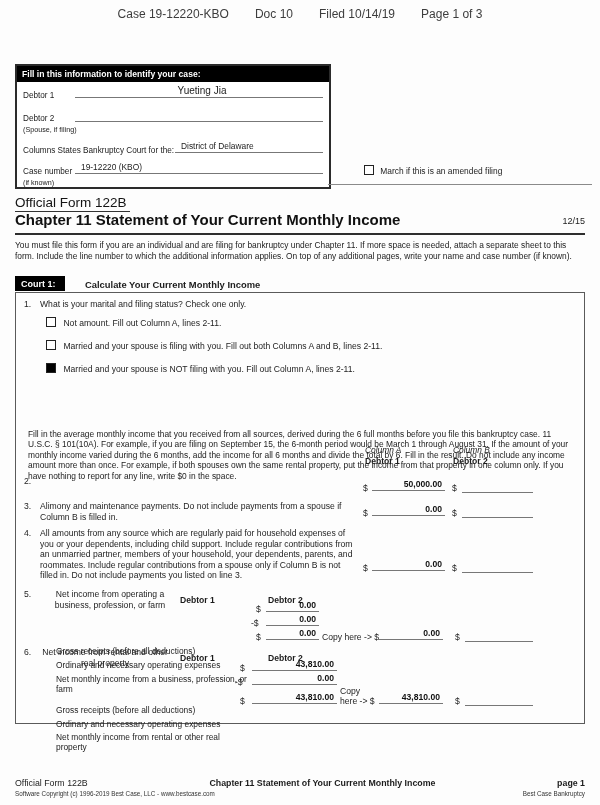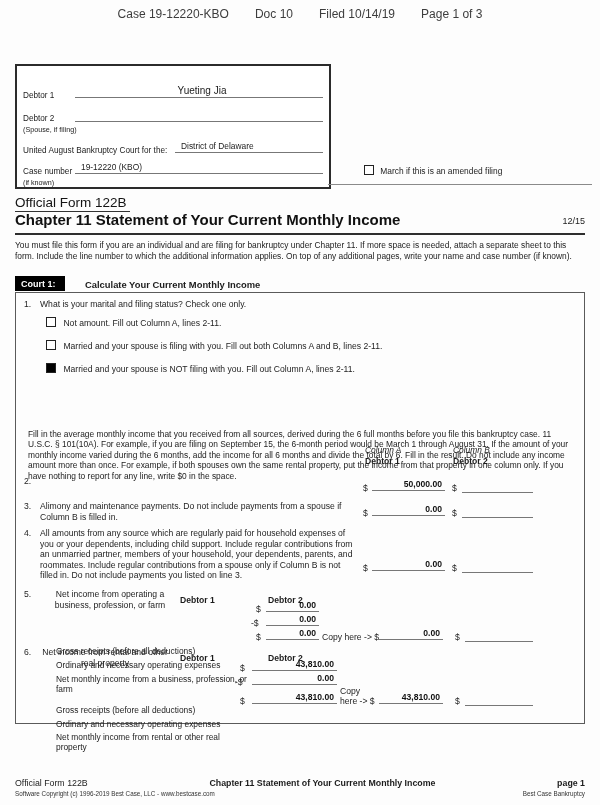--- a/index.html
+++ b/index.html
@@ -75,26 +75,27 @@
 <div class="page">
 
   <div class="abs stamp">
     <span>Case 19-12220-KBO</span>
     <span>Doc 10</span>
     <span>Filed 10/14/19</span>
     <span>Page 1 of 3</span>
   </div>
 
   <div class="abs idbox">
+    <div class="idbox-header">Fill in this information to identify your case:</div>
     <div class="idlabel" style="left:6px; top:25px;">Debtor 1</div>
     <div class="idfield b" style="left:58px; top:19px; width:242px; font-size:10px;">Yueting Jia</div>
     <div class="idlabel" style="left:6px; top:48px;">Debtor 2</div>
     <div class="idfield" style="left:58px; top:42px; width:242px; height:12px;"></div>
     <div class="idsub" style="left:6px; top:59px;">(Spouse, if filing)</div>
-    <div class="idlabel" style="left:6px; top:80px;">United August Bankruptcy Court for the:</div>
+    <div class="idlabel" style="left:6px; top:80px;">Columns States Bankruptcy Court for the:</div>
     <div class="idfield" style="left:158px; top:75px; width:142px; font-weight:normal; font-size:8.4px; text-align:left;">District of Delaware</div>
     <div class="idlabel" style="left:6px; top:101px;">Case number</div>
     <div class="idfield" style="left:58px; top:96px; width:242px; font-weight:normal; font-size:8.4px; text-align:left;">19-12220 (KBO)</div>
     <div class="idsub" style="left:6px; top:112px;">(if known)</div>
   </div>
 
   <div class="abs amended">
     <span class="checkbox"></span>
     <span style="margin-left:4px;">March if this is an amended filing</span>
   </div>

